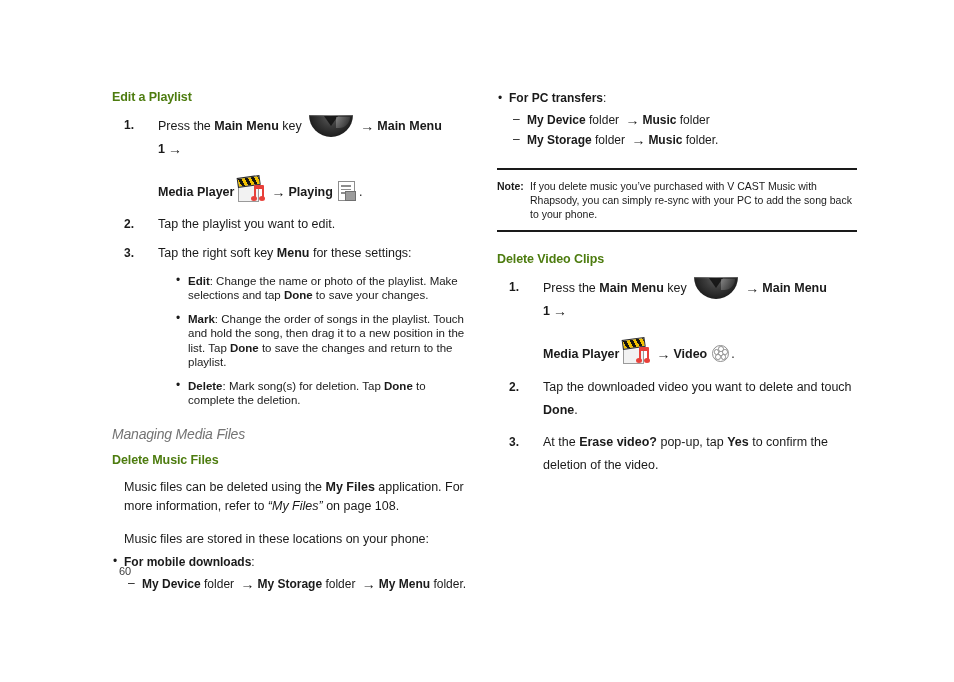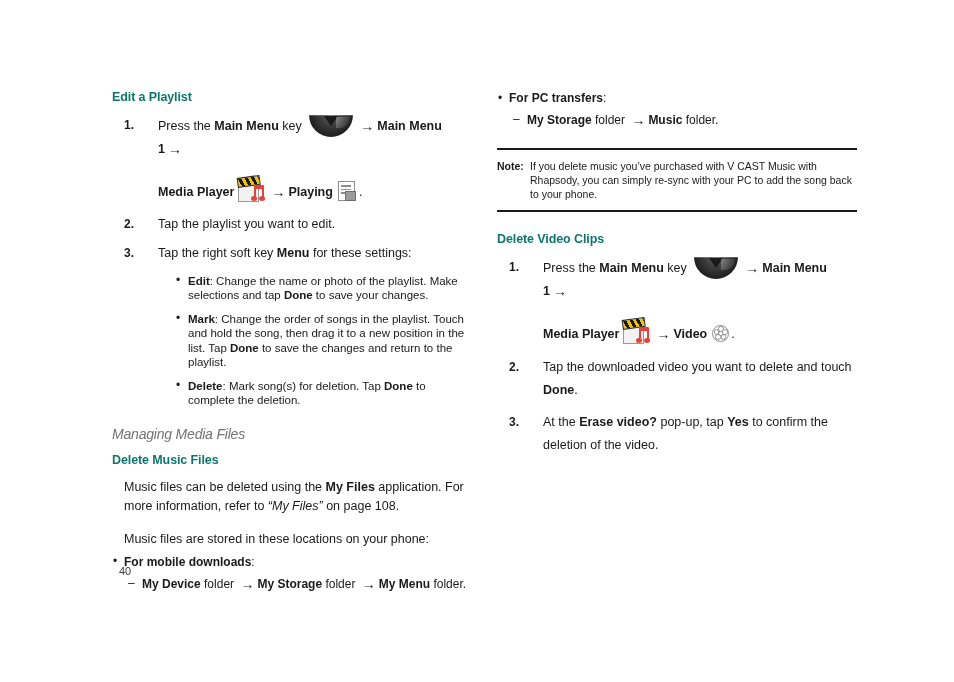--- a/index.html
+++ b/index.html
@@ -25,21 +25,21 @@
   .col {
     position: absolute;
     top: 90px;
     width: 356px;
   }
   .col-left  { left: 112px; }
   .col-right { left: 497px; width: 360px; }
 
   
   .h-section {
-    color: #0f766e;
+    color: #4d7c0f;
     font-weight: bold;
     font-size: 12.5px;
     letter-spacing: -0.1px;
     margin: 0 0 10px 0;
     line-height: 15px;
   }
   .h-major {
     color: #737373;
     font-weight: normal;
     font-style: italic;
@@ -367,20 +367,23 @@
     </div>
 
   </div>
 
   <div class="col col-right">
 
     <div class="bullet-head">
       <span class="b">For PC transfers</span><span>:</span>
     </div>
     <div class="dash-item">
+      <span class="b">My Device</span><span> folder </span><span class="arrow">→</span><span class="b">Music</span><span> folder</span>
+    </div>
+    <div class="dash-item">
       <span class="b">My Storage</span><span> folder </span><span class="arrow">→</span><span class="b">Music</span><span> folder.</span>
     </div>
 
     <div class="note-box">
       <div class="note-body">
         <span class="note-label">Note:</span><span>If you delete music you’ve purchased with V CAST Music with Rhapsody, you can simply re-sync with your PC to add the song back to your phone.</span>
       </div>
     </div>
 
     <div class="h-section" style="margin-top:20px">Delete Video Clips</div>
@@ -403,15 +406,15 @@
       <span>Tap the downloaded video you want to delete and touch </span><span class="b">Done</span><span>.</span>
     </div>
 
     <div class="step step-tall" style="line-height:23px">
       <span class="num">3.</span>
       <span>At the </span><span class="b">Erase video?</span><span> pop-up, tap </span><span class="b">Yes</span><span> to confirm the deletion of the video.</span>
     </div>
 
   </div>
 
-  <div class="page-num">40</div>
+  <div class="page-num">60</div>
 
 </div>
 
 </body></html>

